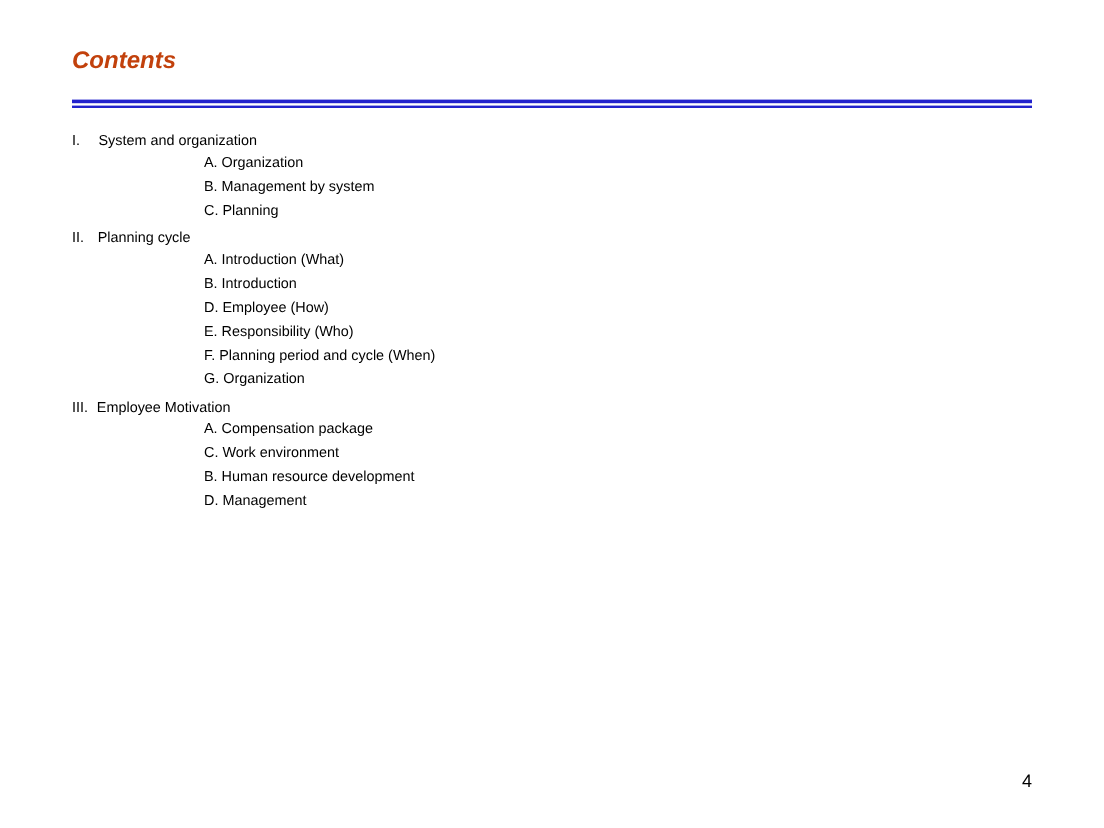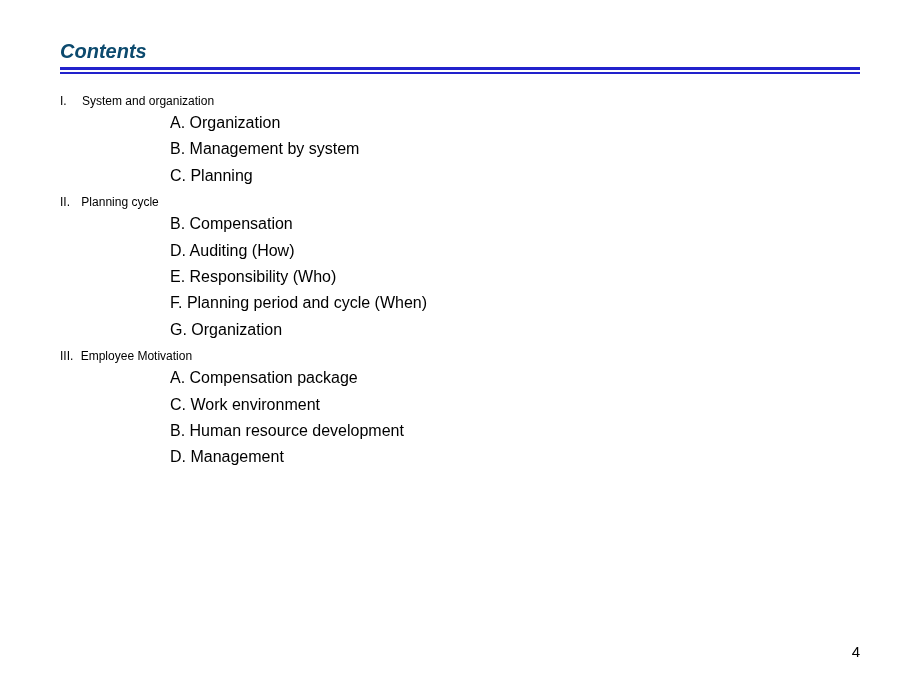--- a/index.html
+++ b/index.html
@@ -28,22 +28,22 @@
     }
 
     .header {
       margin-bottom: 6px;
     }
 
     .header-title {
       font-size: 20px;
       font-weight: bold;
       font-style: italic;
-      color: #0c4a6e;
-      margin-bottom: 4px;
+      color: #c2410c;
+      margin-bottom: 20px;
     }
 
     .header-line-blue {
       height: 3px;
       background: #2222cc;
       width: 100%;
       margin-bottom: 2px;
     }
 
     .header-line-blue2 {
@@ -65,21 +65,21 @@
       font-size: 12px;
       color: #000000;
       margin-bottom: 2px;
     }
 
     .sub-items {
       margin-left: 110px;
     }
 
     .sub-item {
-      font-size: 16px;
+      font-size: 12px;
       color: #000000;
       line-height: 1.65;
     }
 
     .page-number {
       position: absolute;
       bottom: 30px;
       right: 60px;
       font-size: 15px;
       color: #000000;
@@ -108,22 +108,23 @@
         <div class="sub-item">C. Planning</div>
       </div>
     </div>
 
     <div class="section">
       <div class="section-title">
         <span style="margin-right: 8px;">II.</span>
         <span>Planning cycle</span>
       </div>
       <div class="sub-items">
-        <div class="sub-item">B. Compensation</div>
-        <div class="sub-item">D. Auditing (How)</div>
+        <div class="sub-item">A. Introduction (What)</div>
+        <div class="sub-item">B. Introduction</div>
+        <div class="sub-item">D. Employee (How)</div>
         <div class="sub-item">E. Responsibility (Who)</div>
         <div class="sub-item">F. Planning period and cycle (When)</div>
         <div class="sub-item">G. Organization</div>
       </div>
     </div>
 
     <div class="section">
       <div class="section-title">
         <span style="margin-right: 4px;">III.</span>
         <span>Employee Motivation</span>

